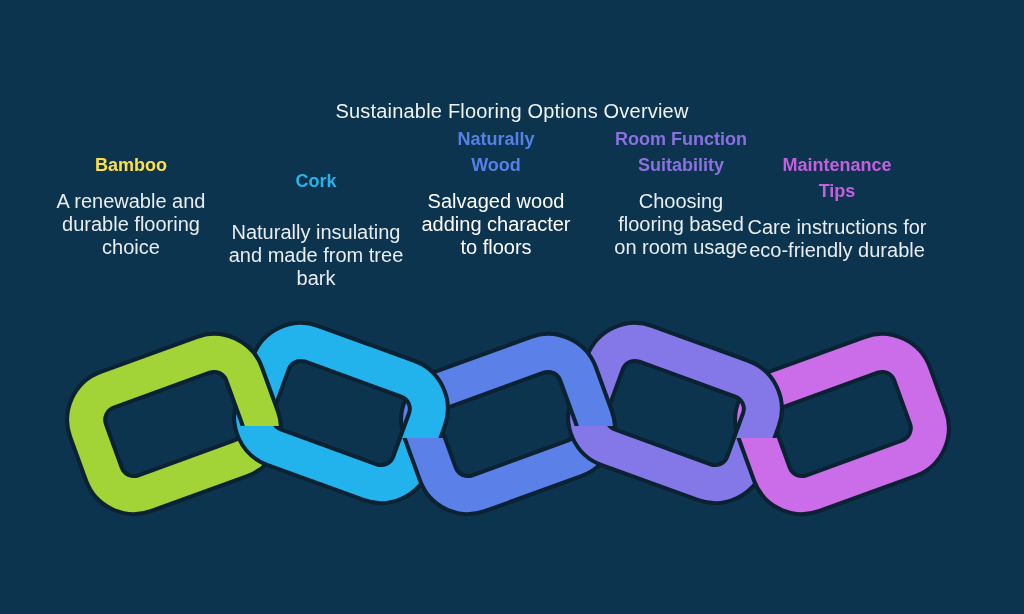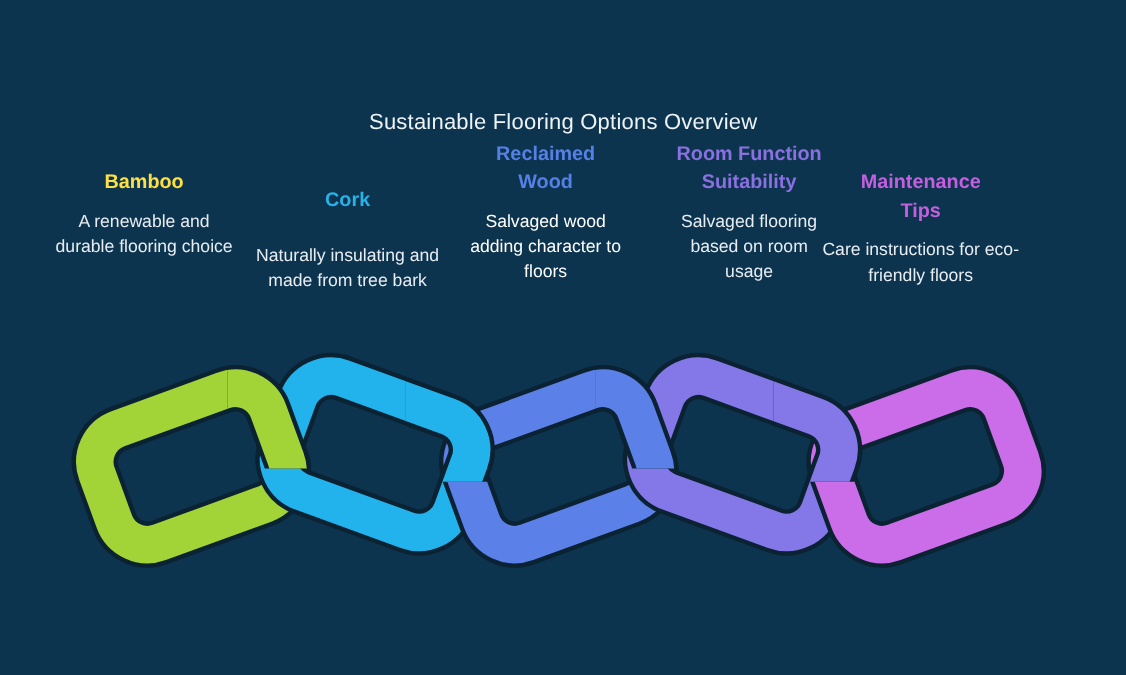--- a/index.html
+++ b/index.html
@@ -6,21 +6,21 @@
   body {
     width:1024px; height:614px; position:relative; overflow:hidden;
     font-family:"Liberation Sans", sans-serif;
   }
   .title {
     position:absolute; top:72px; left:0; width:1024px;
     text-align:center; font-size:20px; font-weight:500; letter-spacing:.2px;
   }
   .col { position:absolute; text-align:center; }
   .col h2 { margin:0 auto 12px auto; font-size:18px; font-weight:700; line-height:26px; }
-  .col p  { margin:0; font-size:16px; line-height:23px; font-weight:400; }
+  .col p  { margin:0; font-size:20px; line-height:23px; font-weight:400; }
   #col-1 { left:46px;  top:152px; width:170px; }
   #col-2 { left:228px; top:168px; width:176px; }
   #col-3 { left:421px; top:126px; width:150px; }
   #col-4 { left:611px; top:126px; width:140px; }
   #col-5 { left:744px; top:152px; width:186px; }
   #col-3 h2 { max-width:120px; }
   #col-4 h2 { max-width:140px; }
   #col-5 h2 { max-width:130px; }
   .chain { position:absolute; left:0; top:0; width:1024px; height:614px; }
   .lo { fill:none; stroke-width:42px; stroke-linejoin:round; }
@@ -35,32 +35,32 @@
   <h2 style="color: #fde047;">Bamboo</h2>
   <p style="color: rgb(232, 237, 242);">A renewable and durable flooring choice</p>
 </div>
 
 <div class="col" id="col-2">
   <h2 style="color: rgb(41, 178, 232);">Cork</h2>
   <p style="color: rgb(232, 237, 242); margin-top: 27px;">Naturally insulating and made from tree bark</p>
 </div>
 
 <div class="col" id="col-3">
-  <h2 style="color: rgb(85, 128, 230);">Reclaimed Wood</h2>
+  <h2 style="color: rgb(85, 128, 230);">Naturally Wood</h2>
   <p style="color: #ffffff;">Salvaged wood adding character to floors</p>
 </div>
 
 <div class="col" id="col-4">
   <h2 style="color: rgb(138, 112, 224);">Room Function Suitability</h2>
-  <p style="color: rgb(232, 237, 242);">Salvaged flooring based on room usage</p>
+  <p style="color: rgb(232, 237, 242);">Choosing flooring based on room usage</p>
 </div>
 
 <div class="col" id="col-5">
   <h2 style="color: rgb(196, 95, 224);">Maintenance Tips</h2>
-  <p style="color: rgb(232, 237, 242);">Care instructions for eco-friendly floors</p>
+  <p style="color: rgb(232, 237, 242);">Care instructions for eco-friendly durable</p>
 </div>
 
 <svg class="chain" viewBox="0 0 1024 614" xmlns="http://www.w3.org/2000/svg">
   <defs>
     <clipPath id="cj1" clipPathUnits="userSpaceOnUse">
         <rect x="207" y="300" width="100" height="126"></rect>
       </clipPath>
     <clipPath id="cj2" clipPathUnits="userSpaceOnUse">
         <rect x="369" y="346" width="100" height="92"></rect>
       </clipPath>

